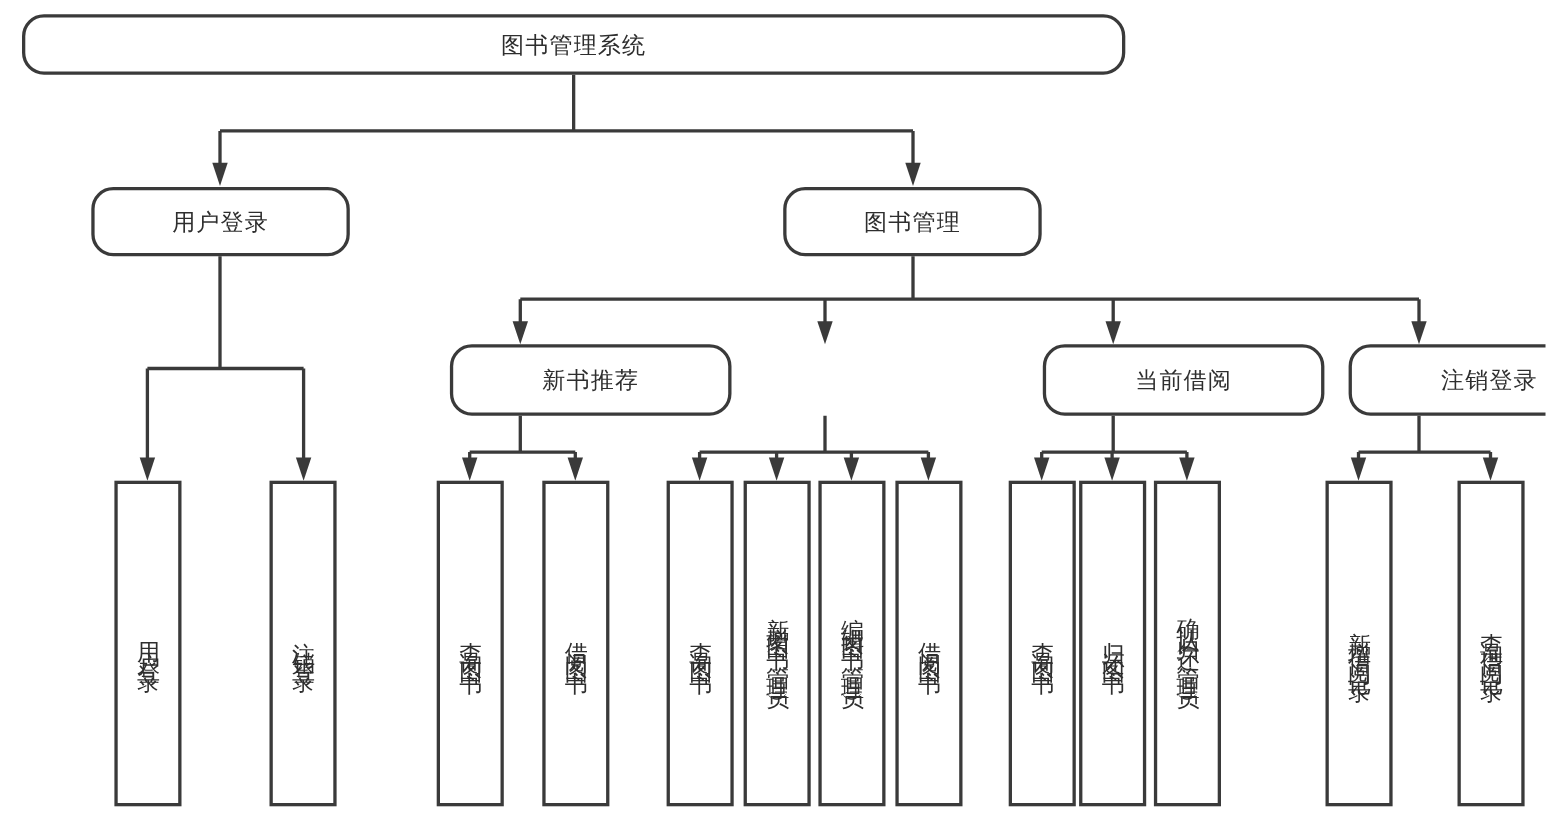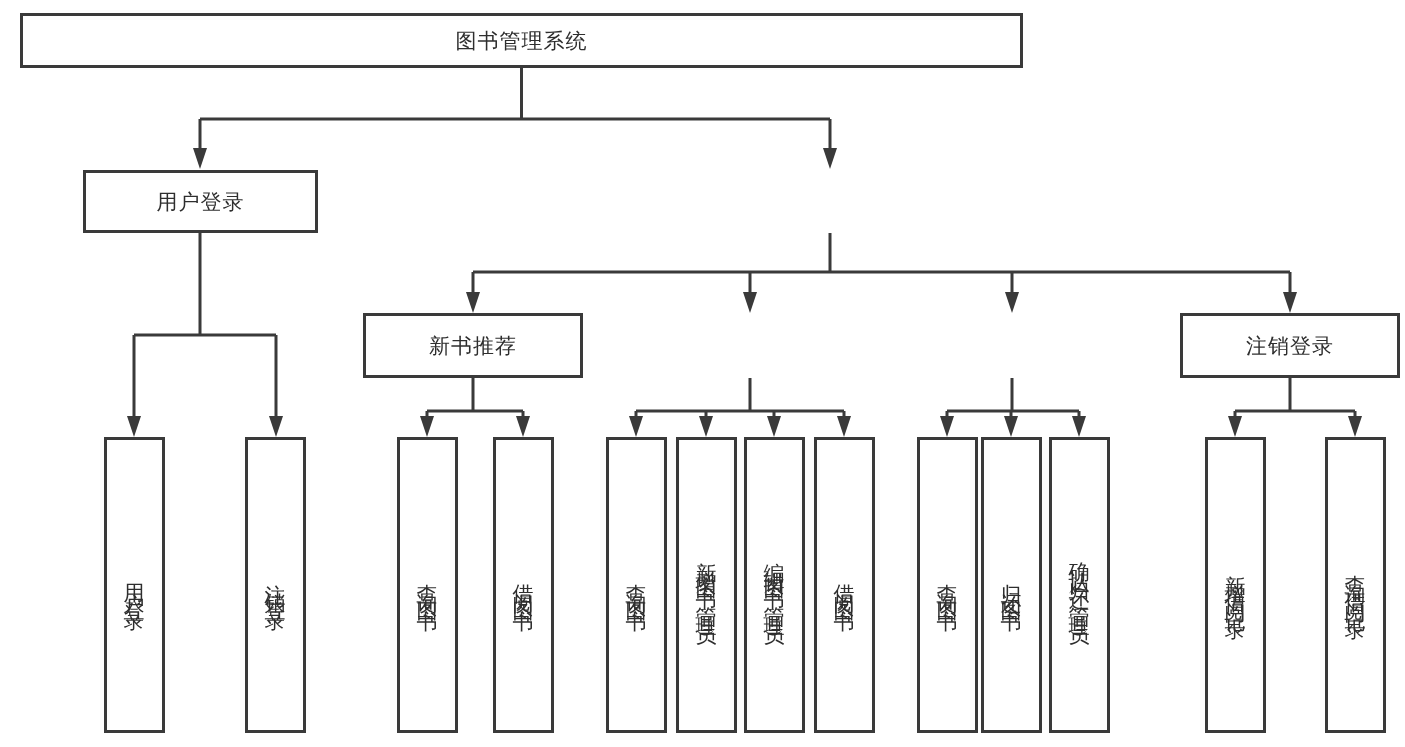--- a/index.html
+++ b/index.html
@@ -31,24 +31,25 @@
     display:flex;
     align-items:center;
     justify-content:center;
     color:var(--ink);
     z-index:2;
   }
   .node.h{
     font-size:21px;
     letter-spacing:1px;
     white-space:nowrap;
+    border-radius:20px;
   }
   .root{left:20px;top:13px;width:1003px;height:55px;}
   .lvl2{top:170px;width:235px;height:63px;}
-  .lvl3{top:313px;width:220px;height:65px;}
+  .lvl3{top:313px;width:256px;height:65px;margin-left:46px;}
   .leaf{top:437px;width:61px;height:296px;}
   .leaf span{
     writing-mode:vertical-lr;
     font-size:21px;
     line-height:1;
     letter-spacing:9px;
     white-space:nowrap;
     color:var(--ink);
   }
   .watermark{
@@ -92,22 +93,24 @@
     <polygon points="940,416 954,416 947,437"></polygon>
     <polygon points="1004,416 1018,416 1011,437"></polygon>
     <polygon points="1072,416 1086,416 1079,437"></polygon>
     <polygon points="1228,416 1242,416 1235,437"></polygon>
     <polygon points="1348,416 1362,416 1355,437"></polygon>
   </svg>
 
   <div class="node h root">图书管理系统</div>
 
   <div class="node h lvl2" style="left:83px;">用户登录</div>
+  <div class="node h lvl2" style="left:712px;">图书管理</div>
 
   <div class="node h lvl3" style="left:363px;">新书推荐</div>
+  <div class="node h lvl3" style="left:902px;">当前借阅</div>
   <div class="node h lvl3" style="left:1180px;">注销登录</div>
 
   <div class="node leaf" style="left:104px;">
     <span>用户登录</span>
   </div>
   <div class="node leaf" style="left:245px;">
     <span>注销登录</span>
   </div>
   <div class="node leaf" style="left:397px;">
     <span>查询图书</span>

